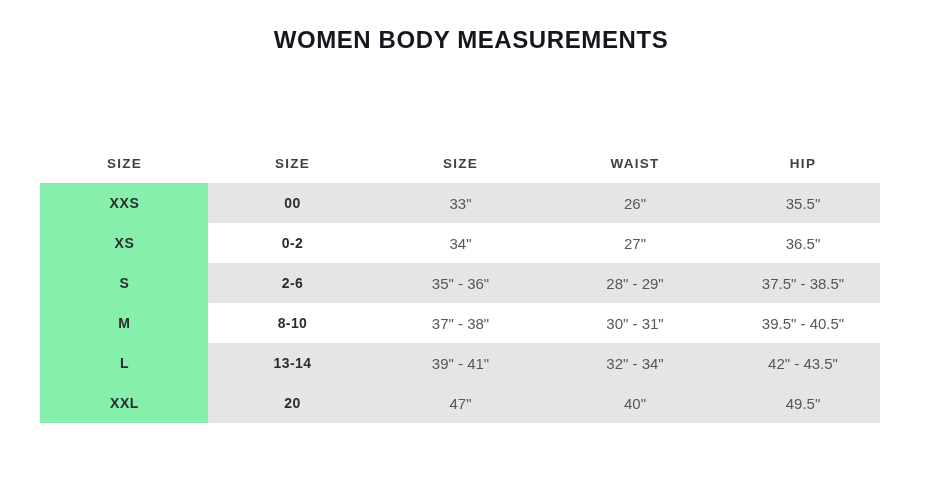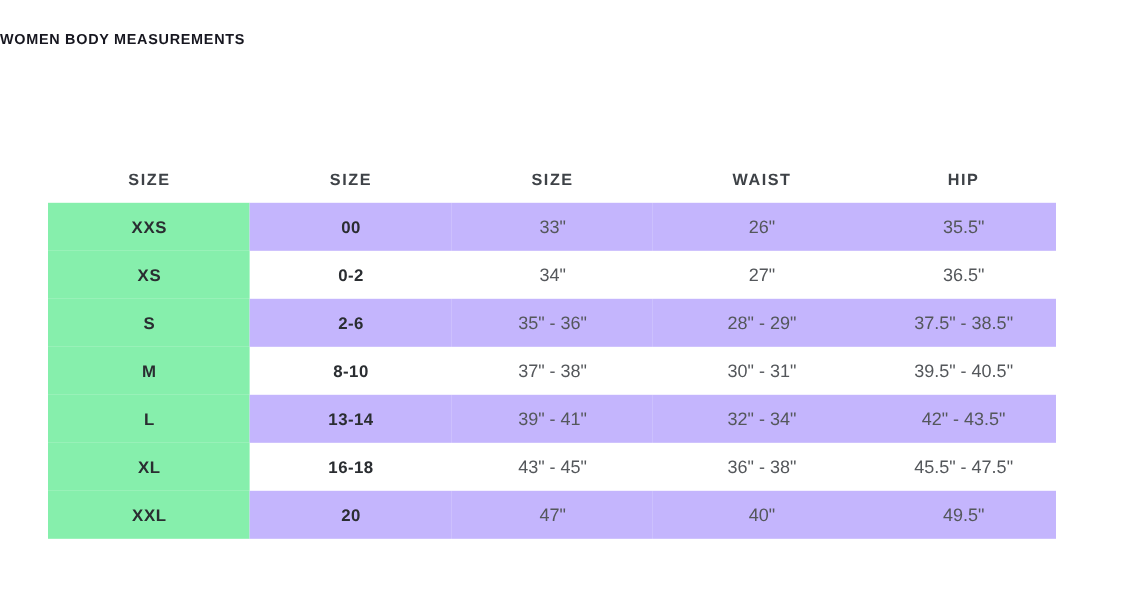--- a/index.html
+++ b/index.html
@@ -4,21 +4,22 @@
 <style>
   * { margin: 0; padding: 0; box-sizing: border-box; }
   html, body {
     width: 942px; height: 504px;
     background: #ffffff;
     overflow: hidden;
     font-family: "Liberation Sans", sans-serif;
   }
   .page-title {
     margin-top: 26px;
-    font-size: 12px;
+    text-align: center;
+    font-size: 24px;
     font-weight: 800;
     letter-spacing: 0.6px;
     color: #16161f;
   }
   .table-wrap {
     margin-top: 89px;
     margin-left: 40px;
     width: 840px;
   }
   table {
@@ -56,21 +57,21 @@
     font-weight: 700;
     letter-spacing: 0.4px;
     color: #2a2d31;
   }
   td.value-cell {
     font-size: 15px;
     font-weight: 400;
     color: #54575b;
   }
   tr.stripe td:not(.label-cell) {
-    background: #c4b5fd;
+    background: #e5e5e5;
   }
 </style>
 </head>
 <body>
 
 <h1 class="page-title">WOMEN BODY MEASUREMENTS</h1>
 
 <div class="table-wrap">
   <table>
     <colgroup>
@@ -118,27 +119,20 @@
         <td class="value-cell">30" - 31"</td>
         <td class="value-cell">39.5" - 40.5"</td>
       </tr>
       <tr class="stripe">
         <td class="label-cell">L</td>
         <td class="size-cell">13-14</td>
         <td class="value-cell">39" - 41"</td>
         <td class="value-cell">32" - 34"</td>
         <td class="value-cell">42" - 43.5"</td>
       </tr>
-      <tr>
-        <td class="label-cell">XL</td>
-        <td class="size-cell">16-18</td>
-        <td class="value-cell">43" - 45"</td>
-        <td class="value-cell">36" - 38"</td>
-        <td class="value-cell">45.5" - 47.5"</td>
-      </tr>
       <tr class="stripe">
         <td class="label-cell">XXL</td>
         <td class="size-cell">20</td>
         <td class="value-cell">47"</td>
         <td class="value-cell">40"</td>
         <td class="value-cell">49.5"</td>
       </tr>
     </tbody>
   </table>
 </div>

